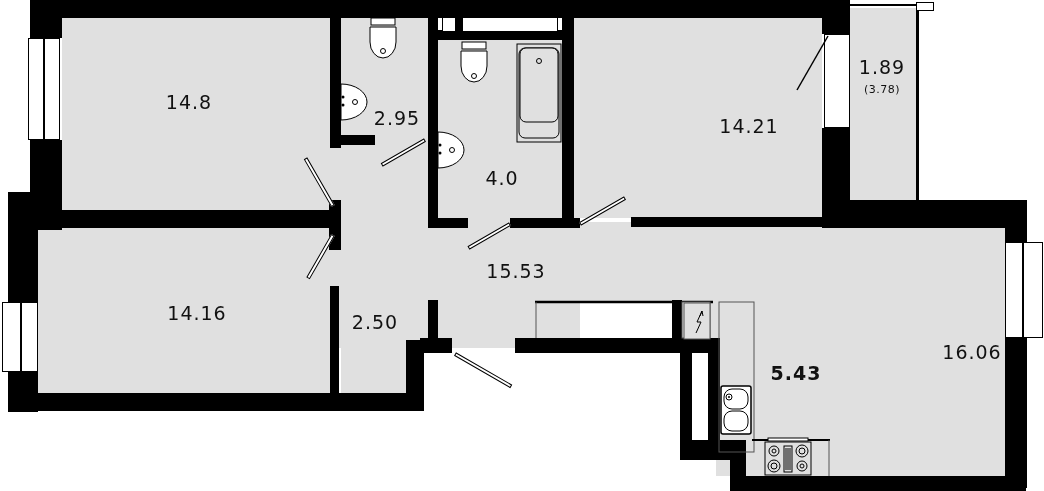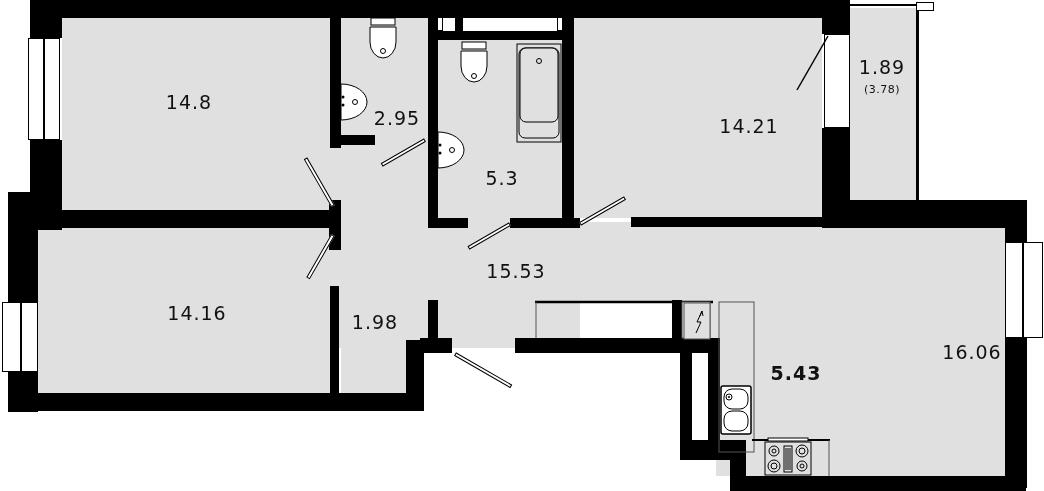--- a/index.html
+++ b/index.html
@@ -152,22 +152,22 @@
     <circle cx="37" cy="28" r="5" fill="none" stroke="#000"></circle>
       <circle cx="37" cy="28" r="2" fill="none" stroke="#000"></circle>
     <rect x="19" y="8" width="8" height="26" fill="#e0e0e0" stroke="#000"></rect>
     <line x1="21" y1="10" x2="21" y2="32" stroke="#000"></line>
       <line x1="23" y1="10" x2="23" y2="32" stroke="#000"></line>
       <line x1="25" y1="10" x2="25" y2="32" stroke="#000"></line>
   </svg>
 
   <div class="label" style="left:189px;top:102px;">14.8</div>
   <div class="label" style="left:397px;top:118px;text-align:center;">2.95</div>
-  <div class="label" style="left:502px;top:178px;">5.3</div>
+  <div class="label" style="left:502px;top:178px;">4.0</div>
   <div class="label" style="left:713px;top:126px;margin-left:36px;">14.21</div>
   <div class="label" style="left:882px;top:67px;">1.89</div>
   <div class="label small" style="left:882px;top:89px;">(3.78)</div>
   <div class="label" style="left:197px;top:313px;">14.16</div>
   <div class="label" style="left:516px;top:271px;">15.53</div>
-  <div class="label" style="left:375px;top:322px;">1.98</div>
+  <div class="label" style="left:375px;top:322px;">2.50</div>
   <div class="label" style="left:796px;top:373px;font-weight:bold;">5.43</div>
   <div class="label" style="left:972px;top:352px;">16.06</div>
 </div>
 
 </body></html>

